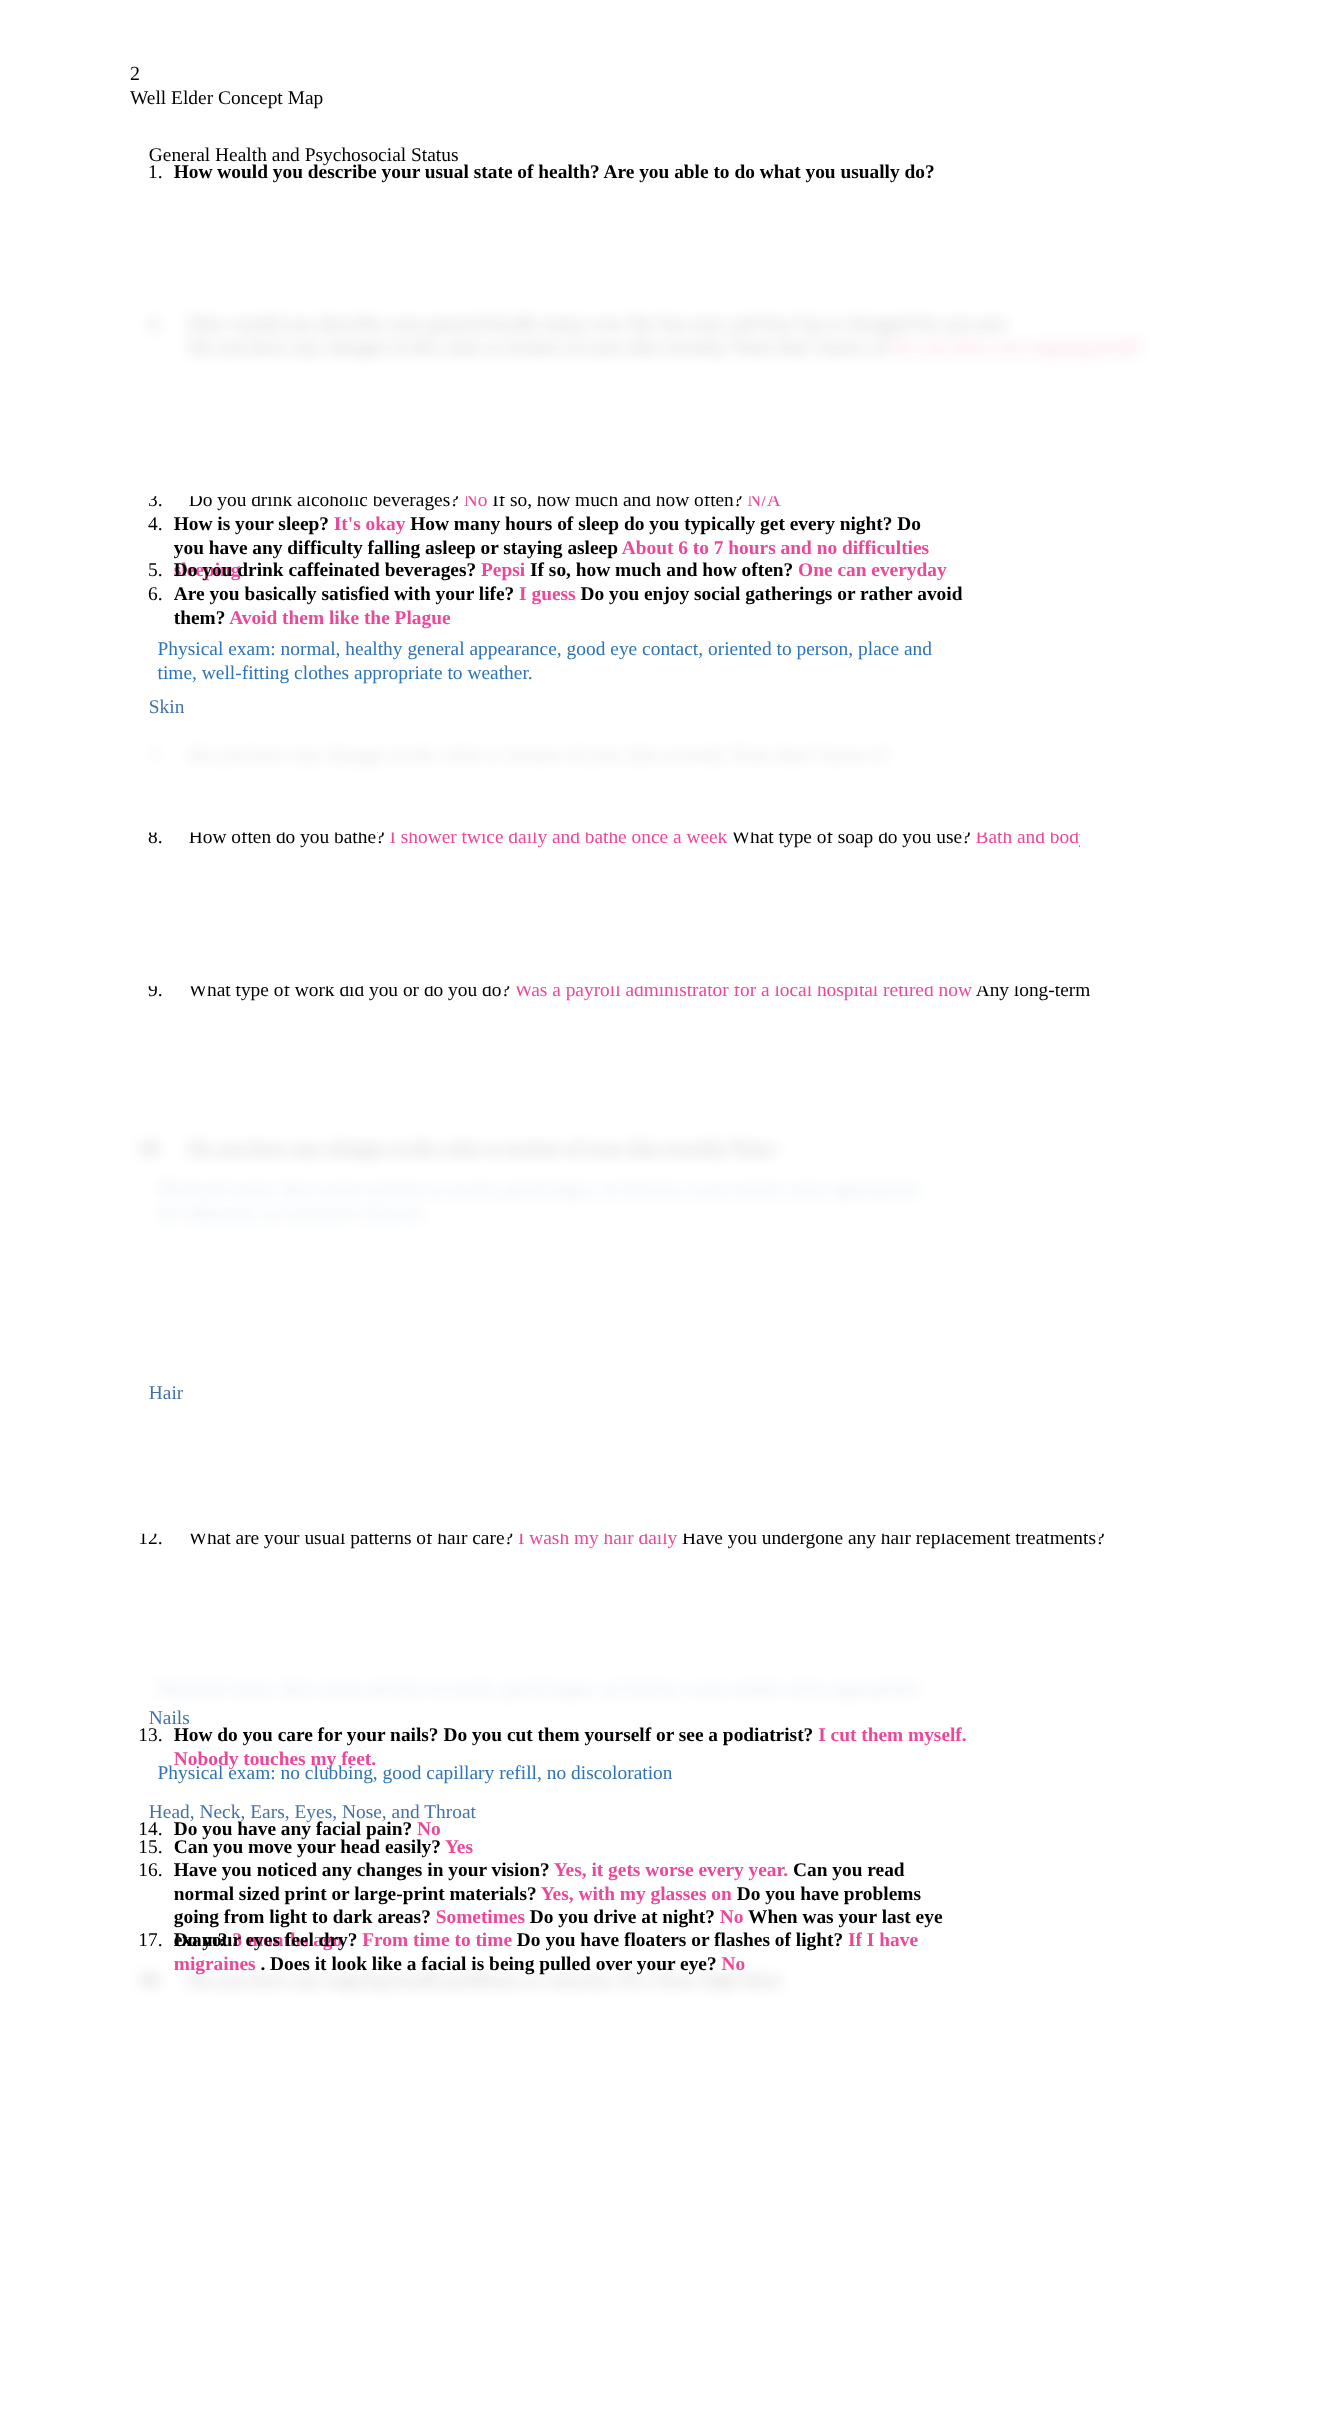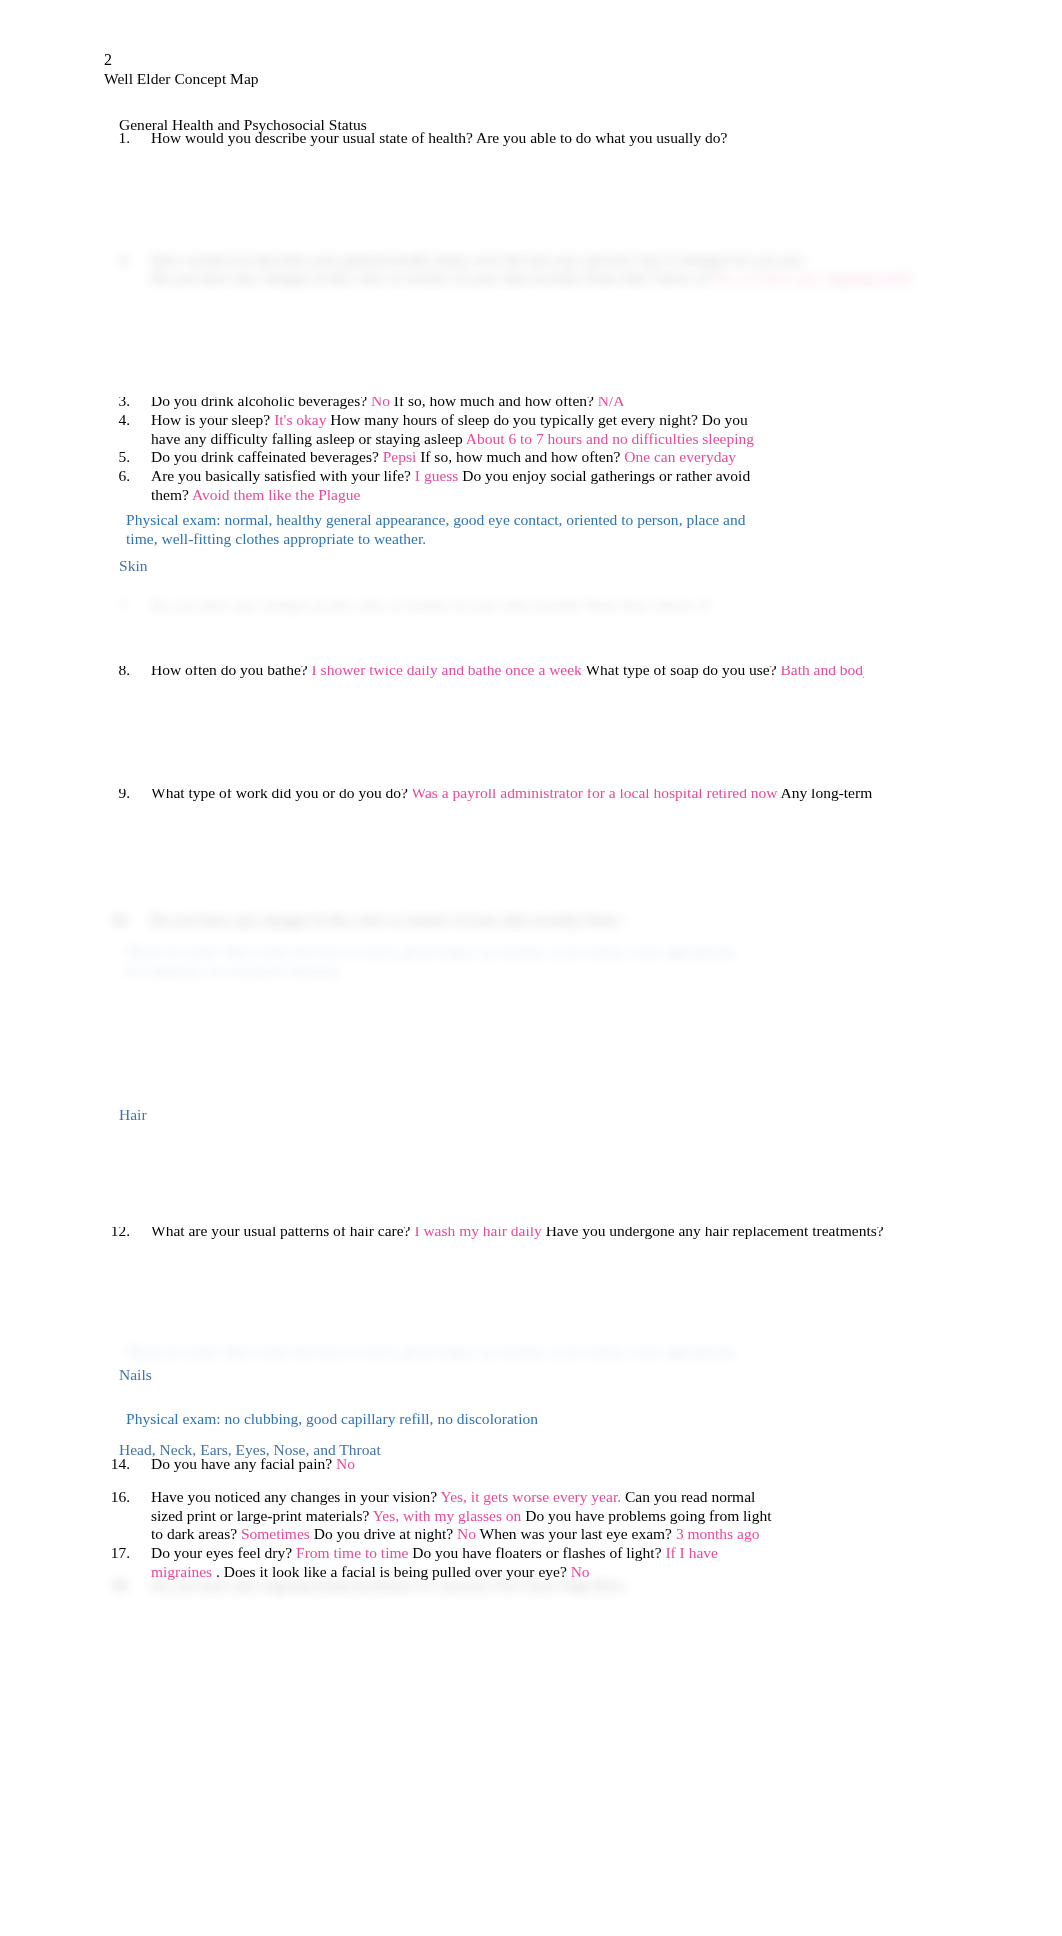--- a/index.html
+++ b/index.html
@@ -65,21 +65,22 @@
   }
   .li .num {
     position: absolute;
     left: 0;
     top: 0;
     width: 26px;
     text-align: right;
   }
   .li .txt {
     display: block;
-    margin-left: 47px;
+    margin-left: 35px;
+    font-weight: bold;
   }
   .red { color: #ec4899; }
   .blue { color: #2E74B5; }
 
   
   .blur {
     position: absolute;
     filter: blur(4.2px);
     opacity: 0.42;
     font-size: 15.5px;
@@ -244,33 +245,47 @@
       </span>
     </span>
   </div>
 
   <div class="blur veryfaint" style="left:126px; top:1343px; width:620px; color:#2E74B5;">
     <span>Physical exam: skin warm and dry to touch, good turgor, no lesions, scars noted, color appropriate</span>
   </div>
 
   <div class="blk sec-head blue" style="top:1365px;">Nails</div>
 
+  <div class="li" style="left:104px; top:1380px; width:670px;">
+    <span class="num">13.</span>
+    <span class="txt">
+      <span>How do you care for your nails?  Do you cut them yourself or see a podiatrist? </span>
+      <span class="red">I cut them myself. Nobody touches my feet.</span>
+    </span>
+  </div>
 
   <div class="blk phys" style="top:1410px; width:640px;">Physical exam: no clubbing, good capillary refill, no discoloration</div>
 
   <div class="blk sec-head blue" style="top:1440px;">Head, Neck, Ears, Eyes, Nose, and Throat</div>
 
   <div class="li" style="left:104px; top:1455px; width:600px;">
     <span class="num">14.</span>
     <span class="txt">
       <span>Do you have any facial pain? </span>
       <span class="red">No</span>
     </span>
   </div>
 
+  <div class="li" style="left:104px; top:1469px; width:600px;">
+    <span class="num">15.</span>
+    <span class="txt">
+      <span>Can you move your head easily? </span>
+      <span class="red">Yes</span>
+    </span>
+  </div>
 
   <div class="li" style="left:104px; top:1488px; width:670px;">
     <span class="num">16.</span>
     <span class="txt">
       <span>Have you noticed any changes in your vision? </span>
       <span class="red">Yes, it gets worse every year. </span>
       <span>Can you read normal sized print or large-print materials? </span>
       <span class="red">Yes, with my glasses on </span>
       <span>Do you have problems going from light to dark areas? </span>
       <span class="red">Sometimes </span>

